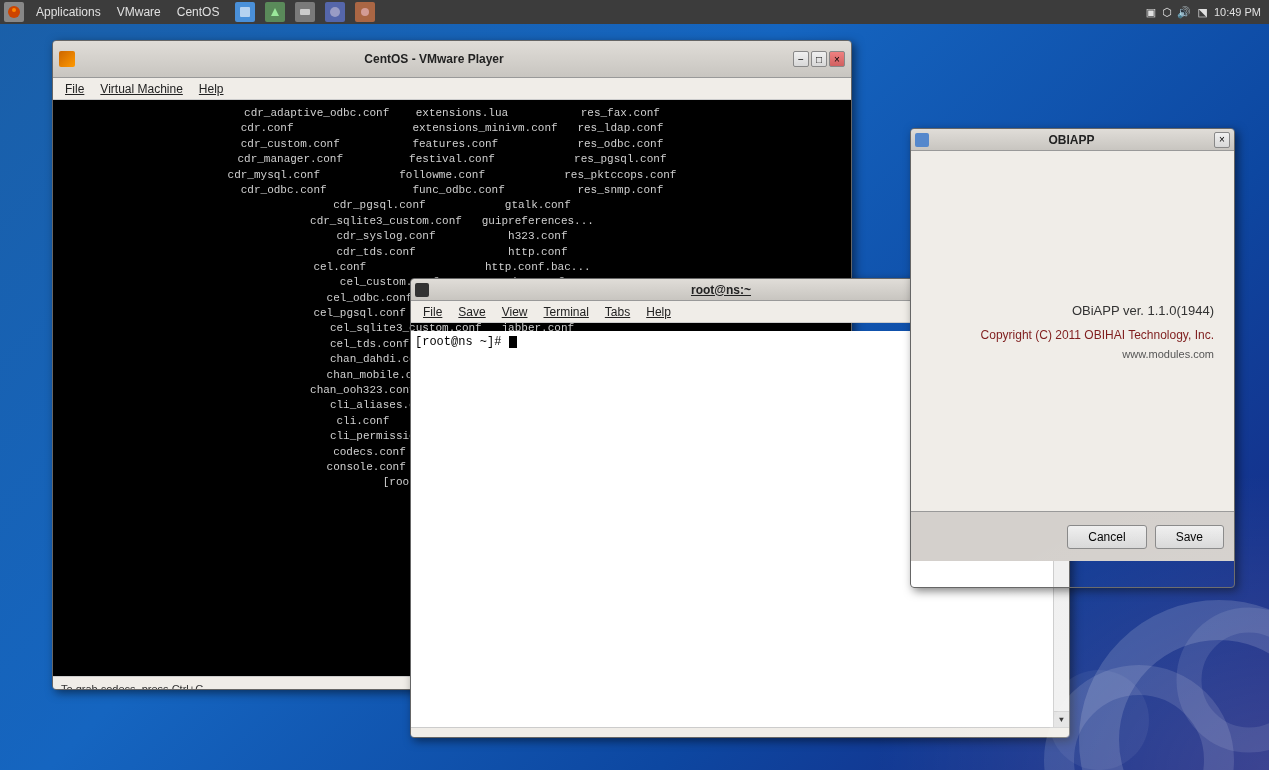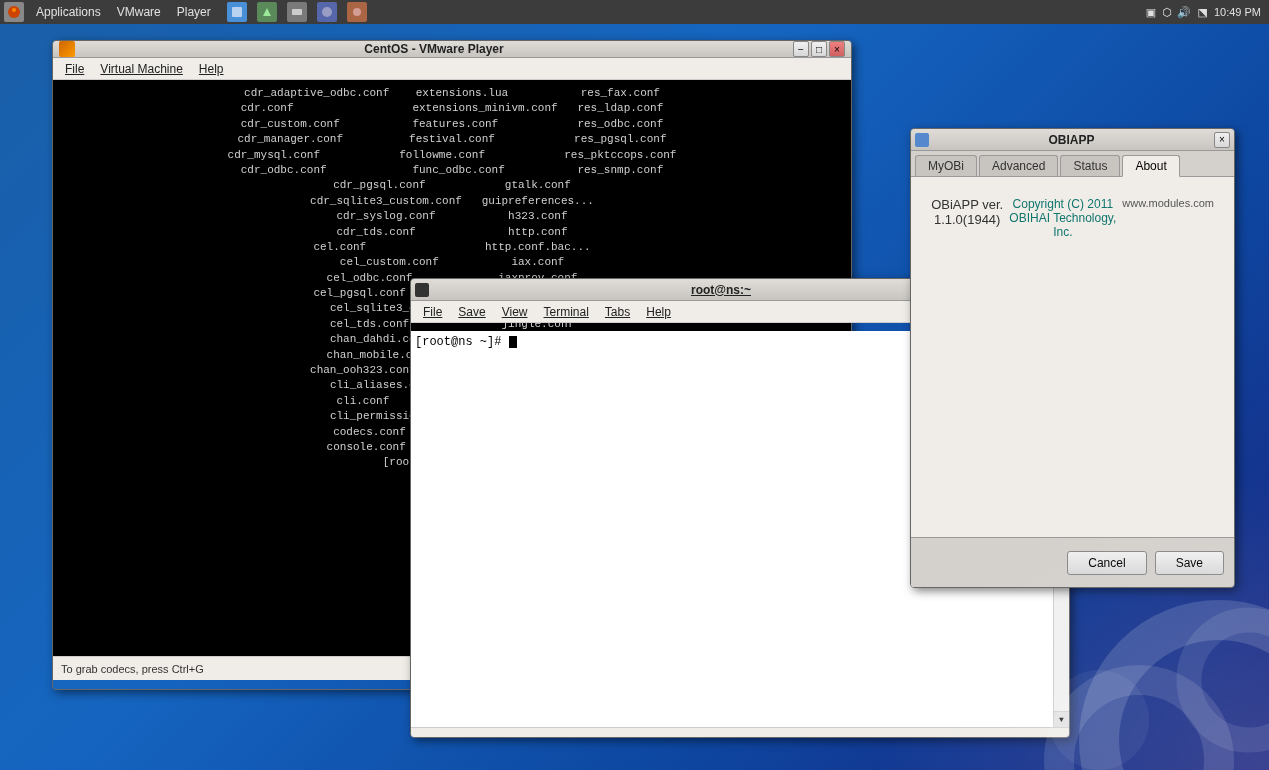--- a/index.html
+++ b/index.html
@@ -91,21 +91,21 @@
     }
 
     
     .vmware-window {
       top: 40px;
       left: 52px;
       width: 800px;
       height: 650px;
     }
     .vmware-titlebar {
-      height: 17px;
+      height: 37px;
       background: linear-gradient(to bottom, #e0ddd8, #c8c5c0);
       display: flex;
       align-items: center;
       justify-content: space-between;
       padding: 0 6px;
       border-bottom: 1px solid #999;
     }
     .vmware-title-center {
       font-size: 12px;
       font-weight: bold;
@@ -307,34 +307,34 @@
       border-bottom: 1px solid #f0ede8;
       color: #000;
       position: relative;
       top: 1px;
     }
     .obiapp-body {
       background: #f0ede8;
       width: 100%;
       height: calc(100% - 22px - 26px - 50px);
       display: flex;
-      flex-direction: row;
-      align-items: flex-start;
+      flex-direction: column;
+      align-items: flex-end;
       justify-content: center;
       padding: 20px;
     }
     .obiapp-ver-text {
       font-size: 13px;
       color: #333;
       margin-bottom: 10px;
       text-align: center;
     }
     .obiapp-copyright-text {
       font-size: 12px;
-      color: #0f766e;
+      color: #7f1d1d;
       text-align: center;
       margin-bottom: 6px;
     }
     .obiapp-website-text {
       font-size: 11px;
       color: #555;
       text-align: center;
     }
     .obiapp-footer {
       height: 50px;
@@ -375,21 +375,21 @@
   <div class="top-panel">
     <div class="top-panel-left">
       <div class="panel-app-icon">
         <svg width="14" height="14" viewBox="0 0 14 14">
             <circle cx="7" cy="7" r="6" fill="#cc4400"></circle>
             <circle cx="7" cy="5" r="2" fill="#ff8800"></circle>
           </svg>
       </div>
       <span class="panel-menu-item">Applications</span>
       <span class="panel-menu-item">VMware</span>
-      <span class="panel-menu-item">Player</span>
+      <span class="panel-menu-item">CentOS</span>
 
       <div style="display:flex;align-items:center;gap:2px;margin-left:4px;">
         <div class="panel-app-icon" style="background:#4a90d9;">
           <svg width="12" height="12" viewBox="0 0 12 12">
               <rect x="1" y="1" width="10" height="10" rx="1" fill="#fff" opacity="0.6"></rect>
             </svg>
         </div>
         <div class="panel-app-icon" style="background:#5a8a5a;">
           <svg width="12" height="12" viewBox="0 0 12 12">
               <path d="M2 10 L6 2 L10 10 Z" fill="#afa" opacity="0.8"></path>
@@ -507,26 +507,20 @@
   <div class="window obiapp-window" style="display:flex;flex-direction:column;">
     <div class="obiapp-titlebar">
       <div style="display:flex;align-items:center;gap:3px;">
         <div style="width:14px;height:14px;background:#5588cc;border-radius:2px;"></div>
       </div>
       <span class="obiapp-title-text">OBIAPP</span>
       <div class="win-controls">
         <div class="win-btn">×</div>
       </div>
     </div>
-    <div class="obiapp-tabs">
-      <div class="obiapp-tab">MyOBi</div>
-      <div class="obiapp-tab">Advanced</div>
-      <div class="obiapp-tab">Status</div>
-      <div class="obiapp-tab active">About</div>
-    </div>
     <div class="obiapp-body">
       <div class="obiapp-ver-text">OBiAPP ver. 1.1.0(1944)</div>
       <div class="obiapp-copyright-text">Copyright (C) 2011 OBIHAI Technology, Inc.</div>
       <div class="obiapp-website-text">www.modules.com</div>
     </div>
     <div class="obiapp-footer">
       <button class="obiapp-btn">Cancel</button>
       <button class="obiapp-btn">Save</button>
     </div>
   </div>

